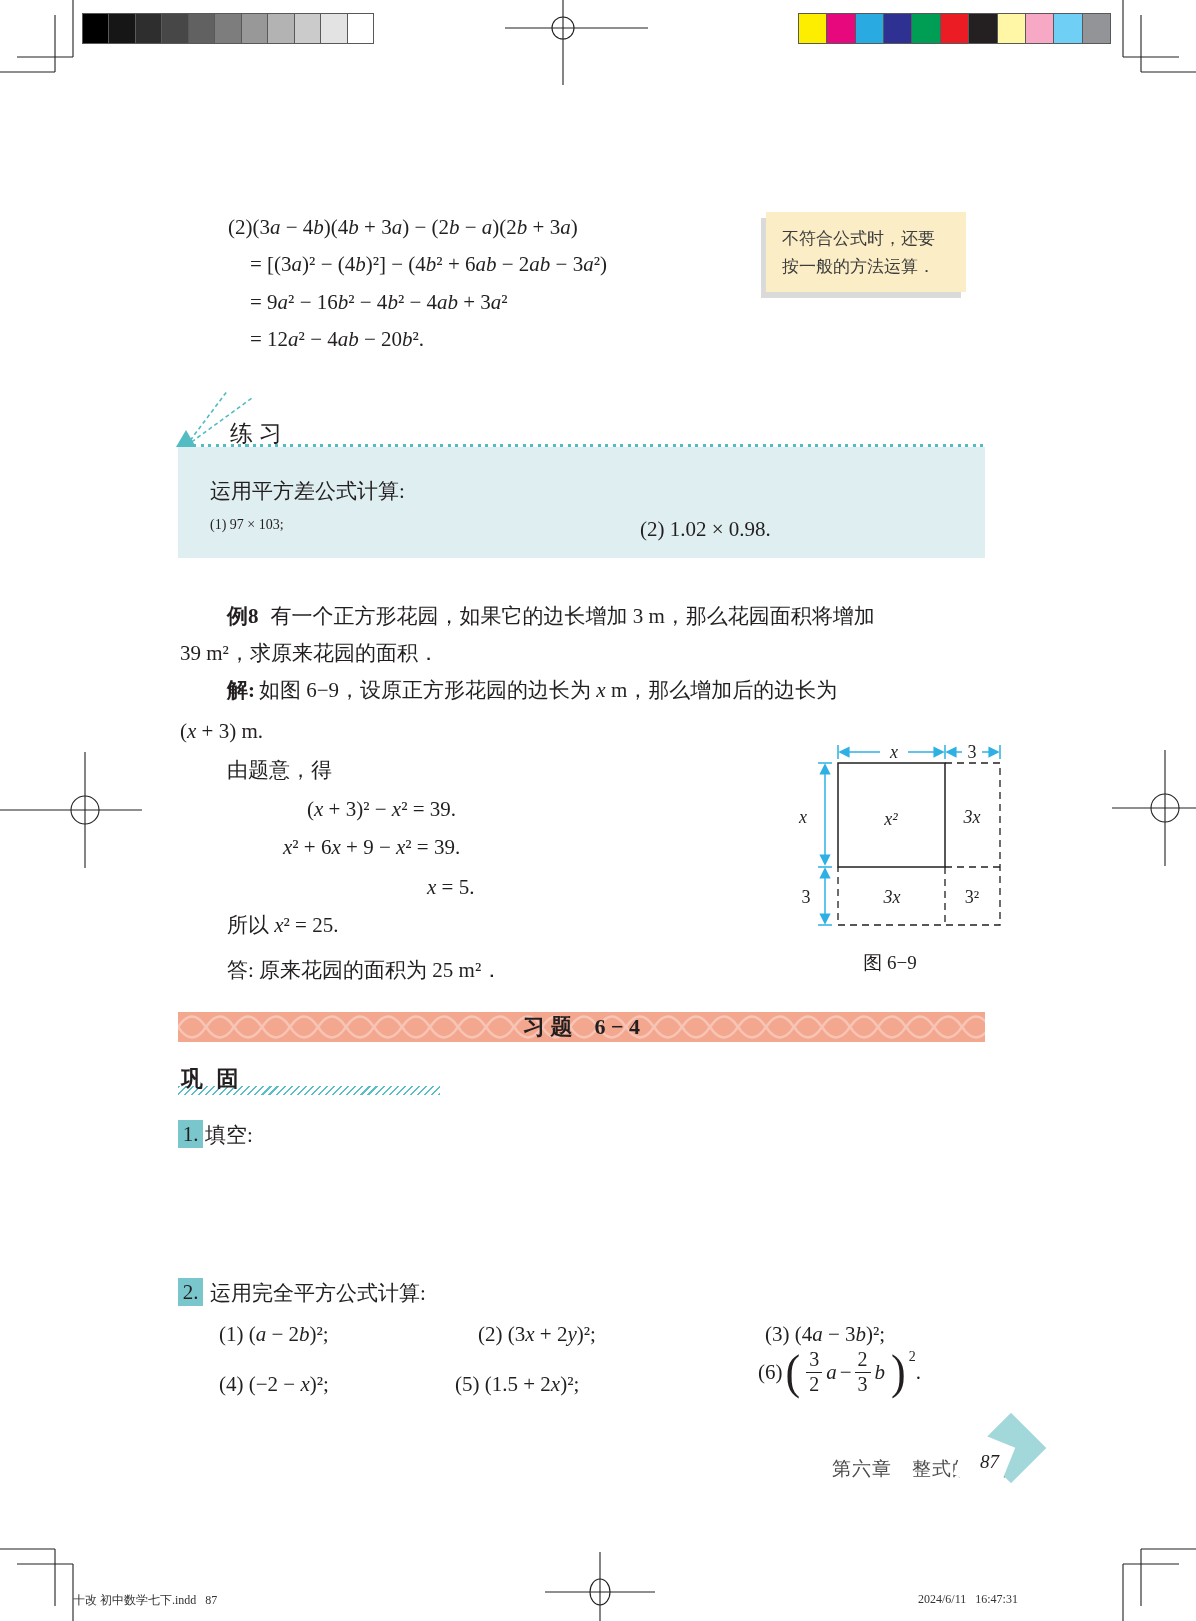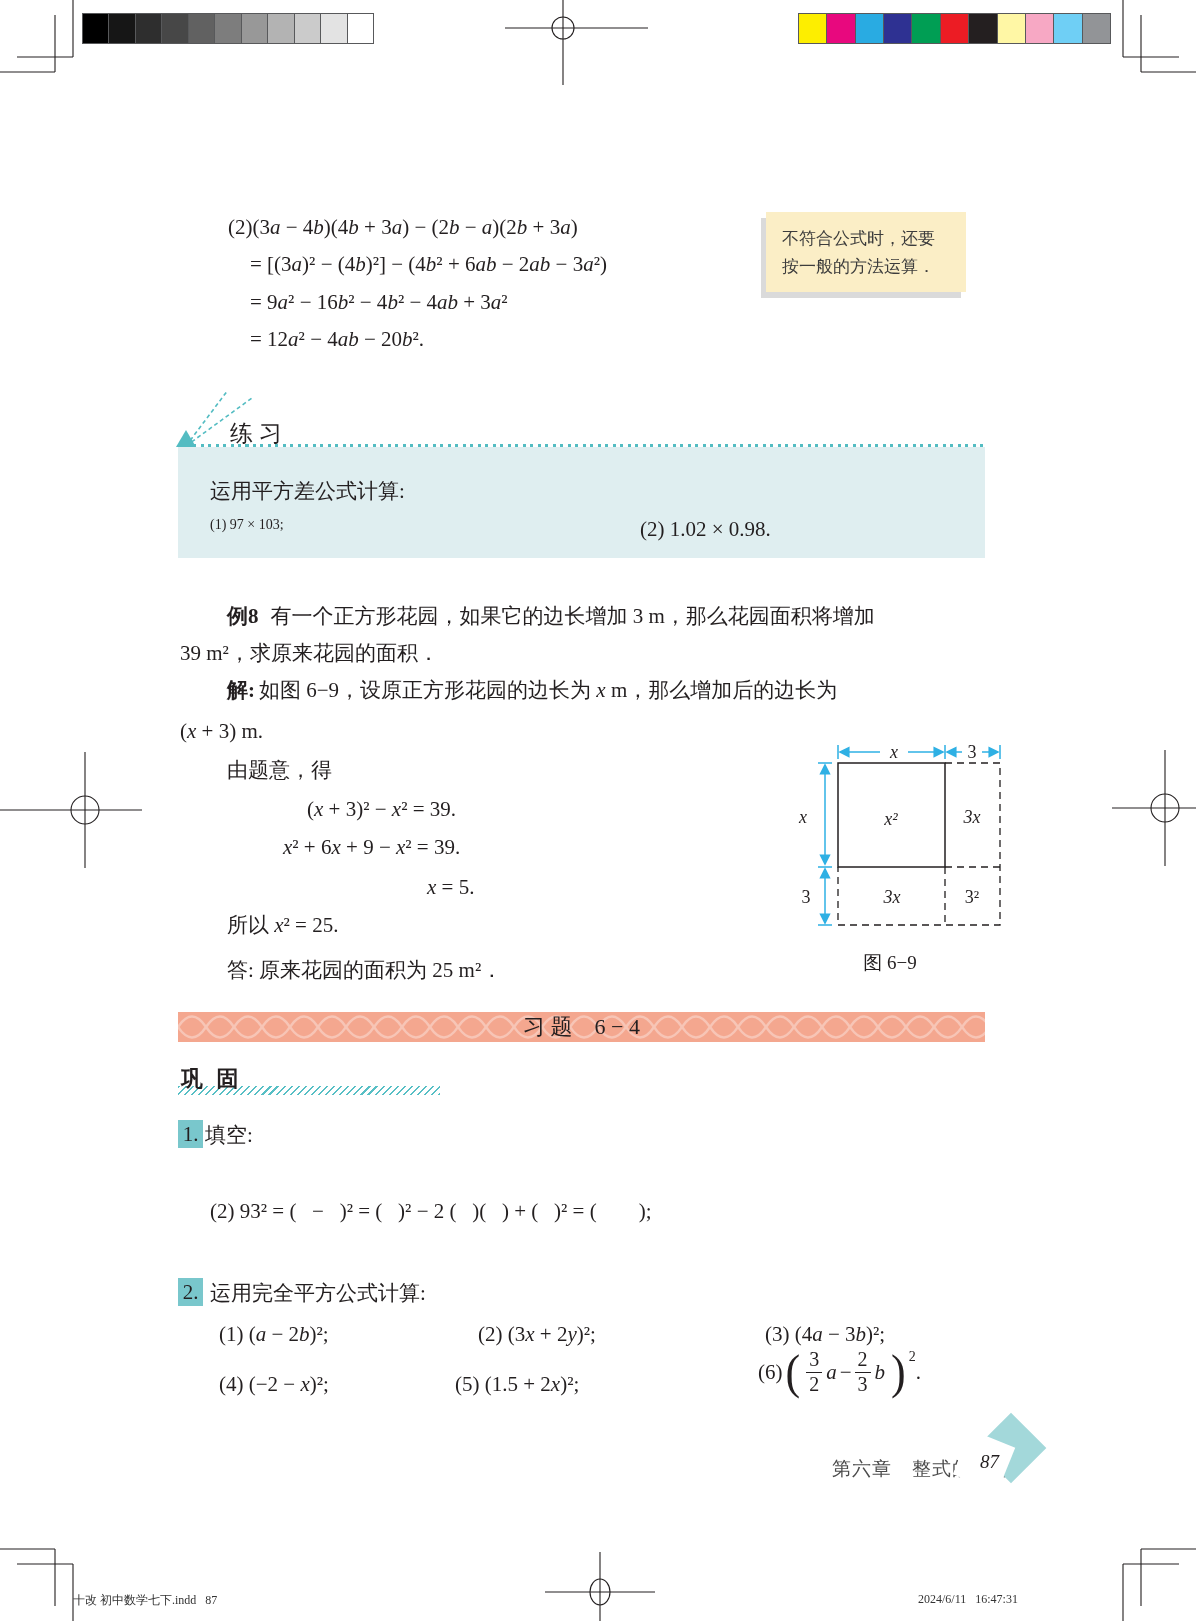--- a/index.html
+++ b/index.html
@@ -58,21 +58,21 @@
 
   
   .fig { left:775px; top:735px; }
   .fig-caption { left:775px; top:950px; width:230px; text-align:center; font-size:19px; }
   .svt { font-family:"Liberation Serif", serif; font-size:18px; fill:#231f20; }
   .svti { font-style:italic; }
 
   
   .banner { left:178px; top:1012px; width:807px; height:30px; }
   .banner-text { position:absolute; left:0; top:0; width:100%; height:100%;
-                 text-align:center; line-height:30px; font-size:22px; font-weight:normal; }
+                 text-align:center; line-height:30px; font-size:22px; font-weight:bold; }
 
   
   .gonggu { left:181px; top:1064px; font-size:22px; font-weight:bold; letter-spacing:4px; z-index:2; }
   .gonggu-hatch { left:178px; top:1086px; width:262px; height:9px; z-index:1;
         background:repeating-linear-gradient(135deg,#57bfc5 0 1.5px, transparent 1.5px 5px); }
 
   
   .pbadge { width:25px; height:28px; background:#79c7cc; font-size:21px;
             text-align:center; line-height:28px; }
   .b1 { left:178px; top:1120px; }
@@ -247,21 +247,20 @@
       <rect width="807" height="30" fill="url(#wv)"></rect>
     </svg>
     <div class="banner-text cn">习 题　6 − 4</div>
   </div>
 
   <div class="abs gonggu cn">巩 固</div>
   <div class="abs gonggu-hatch"></div>
 
   <div class="abs pbadge b1">1.</div>
   <div class="abs ptitle t1 cn">填空:</div>
-  <div class="abs p1i p1b math">(2) 93² = (   −   )² = (   )² − 2 (   )(   ) + (   )² = (        );</div>
 
   <div class="abs pbadge b2">2.</div>
   <div class="abs ptitle t2 cn">运用完全平方公式计算:</div>
   <div class="abs p2i c1 math">(1) (<i>a</i> − 2<i>b</i>)²;</div>
   <div class="abs p2i c2 math">(2) (3<i>x</i> + 2<i>y</i>)²;</div>
   <div class="abs p2i c3 math">(3) (4<i>a</i> − 3<i>b</i>)²;</div>
   <div class="abs p2i p2d math">(4) (−2 − <i>x</i>)²;</div>
   <div class="abs p2i p2e math">(5) (1.5 + 2<i>x</i>)²;</div>
   <div class="abs it6">
     <span class="math">(6)</span>

